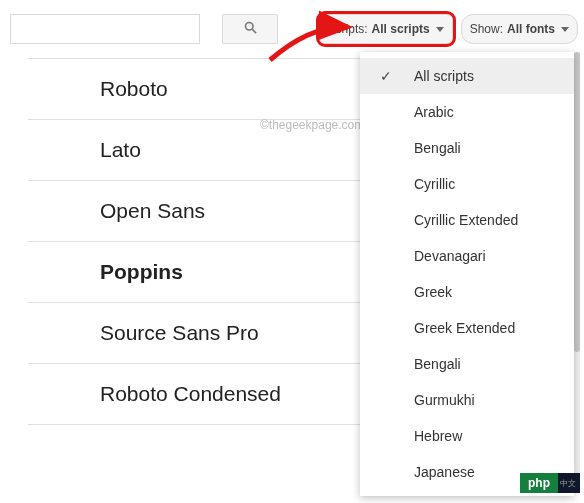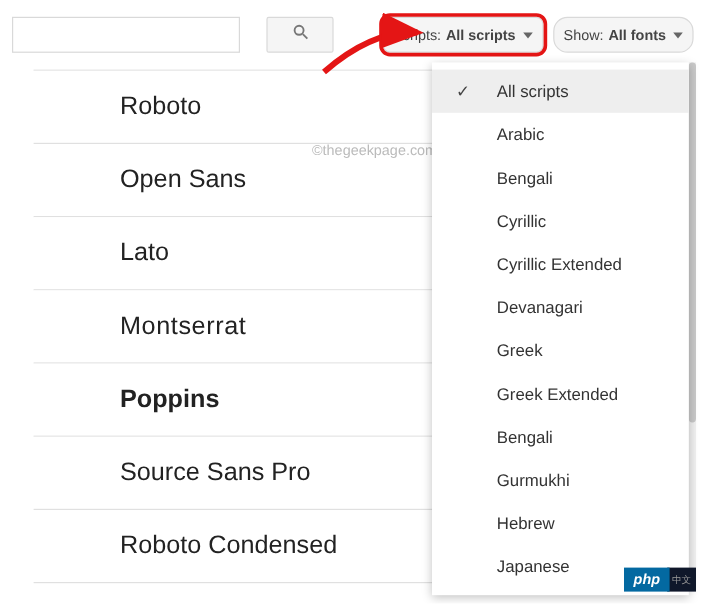--- a/index.html
+++ b/index.html
@@ -128,24 +128,23 @@
     top: 118px;
     font-size: 12px;
     color: #bbb;
     z-index: 5;
     pointer-events: none;
   }
   .php-badge {
     position: absolute;
     right: 26px;
     bottom: 10px;
-    background: #0369a1;
+    background: #15803d;
     color: #fff;
     font-size: 12px;
-    font-style: italic;
     font-weight: bold;
     padding: 3px 8px;
     z-index: 50;
   }
   .php-badge-dark {
     position: absolute;
     right: 4px;
     bottom: 10px;
     width: 24px;
     height: 20px;
@@ -177,23 +176,22 @@
   </div>
   <div class="drop-btn" style="margin-right:-4px;">
     <span class="label-prefix">Show: </span>
     <span class="label-value">All fonts</span>
     <span class="caret"></span>
   </div>
 </div>
 
 <div class="font-list" id="font-list">
     <div class="font-row" style="font-family: Arial, sans-serif; font-weight:400;">Roboto</div>
+    <div class="font-row" style="font-family: Arial, sans-serif; font-weight:400;">Lato</div>
     <div class="font-row" style="font-family: 'Segoe UI', Arial, sans-serif; font-weight:400;">Open Sans</div>
-    <div class="font-row" style="font-family: Arial, sans-serif; font-weight:400;">Lato</div>
-    <div class="font-row" style="font-family: 'Trebuchet MS', Arial, sans-serif; font-weight:400; letter-spacing:0.5px;">Montserrat</div>
     <div class="font-row" style="font-family: Arial, sans-serif; font-weight:600;">Poppins</div>
     <div class="font-row" style="font-family: Arial, sans-serif; font-weight:400;">Source Sans Pro</div>
     <div class="font-row" style="font-family: Liberation Sans, sans-serif; font-weight:400;">Roboto Condensed</div>
   </div>
 
 <div class="dropdown-panel" id="scripts-panel">
     <div class="dropdown-item selected">
       <span class="check">✓</span>
       <span>All scripts</span>
     </div>

